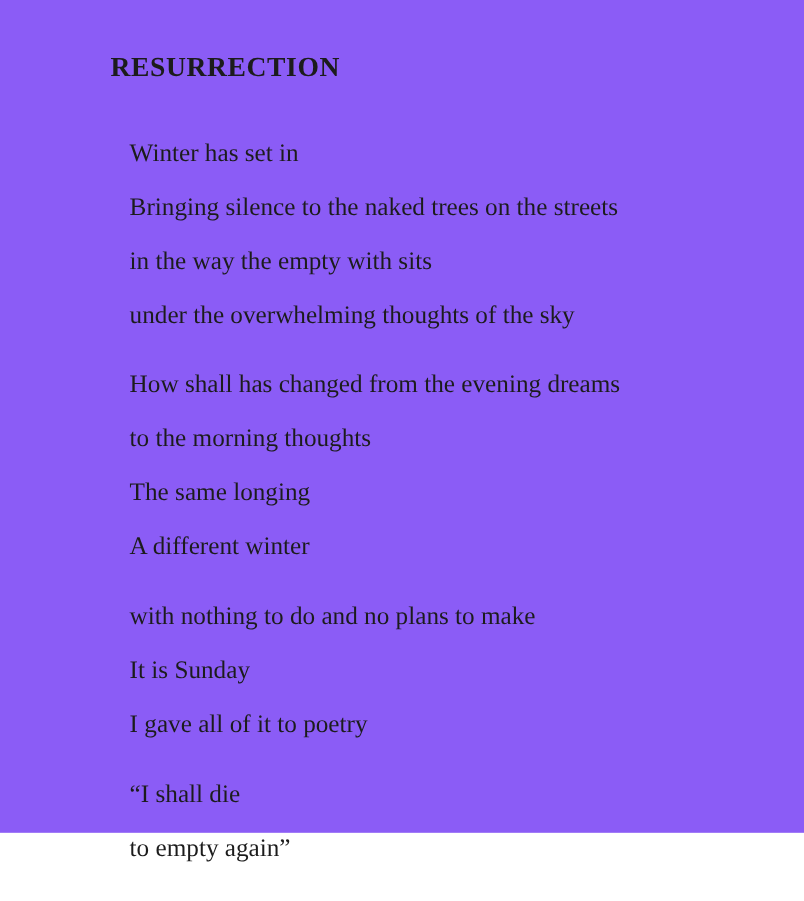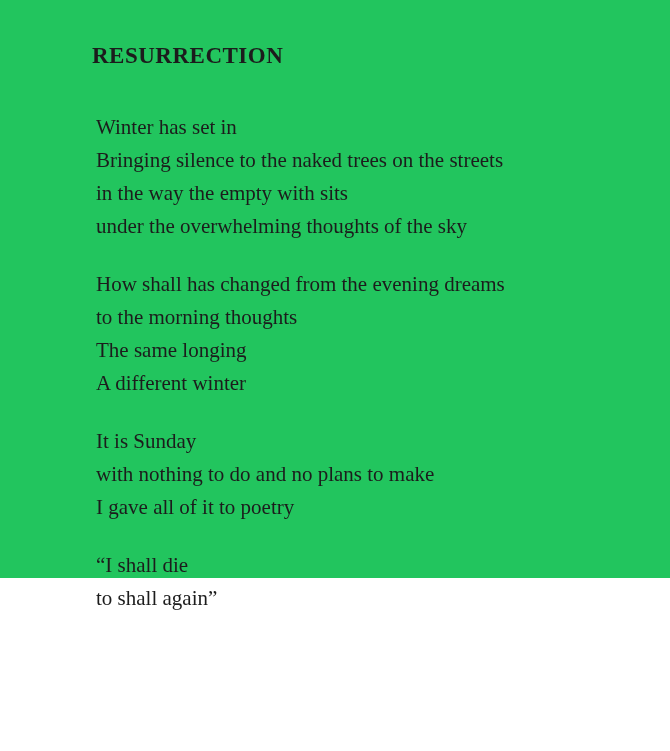--- a/index.html
+++ b/index.html
@@ -10,36 +10,36 @@
   body {
     width: 670px;
     height: 751px;
     overflow: hidden;
     font-family: "Liberation Serif", "DejaVu Serif", serif;
     color: #1c1c1c;
   }
   .page {
     box-sizing: border-box;
     width: 670px;
-    height: 578px;
+    height: 694px;
     padding: 44px 20px 12px 92px;
-    background: #22c55e;
+    background: #8b5cf6;
   }
   .poem-title {
     font-size: 23px;
     font-weight: bold;
     letter-spacing: 0.5px;
     margin: 0 0 45px 0;
     line-height: 24px;
   }
   .stanza {
     margin: 0 0 29px 0;
   }
   .stanza p, .signature p {
-    margin: 4px;
+    margin: 16px;
     font-size: 21px;
     line-height: 29px;
     white-space: nowrap;
   }
   .signature {
     margin: 0;
   }
 </style>
 </head>
 <body>
@@ -56,26 +56,26 @@
   </div>
 
   <div class="stanza">
     <p>How shall has changed from the evening dreams</p>
     <p>to the morning thoughts</p>
     <p>The same longing</p>
     <p>A different winter</p>
   </div>
 
   <div class="stanza">
+    <p>with nothing to do and no plans to make</p>
     <p>It is Sunday</p>
-    <p>with nothing to do and no plans to make</p>
     <p>I gave all of it to poetry</p>
   </div>
 
   <div class="stanza">
     <p>“I shall die</p>
-    <p>to shall again”</p>
+    <p>to empty again”</p>
   </div>
 
   <div class="signature">
   </div>
 
 </div>
 
 </body></html>

